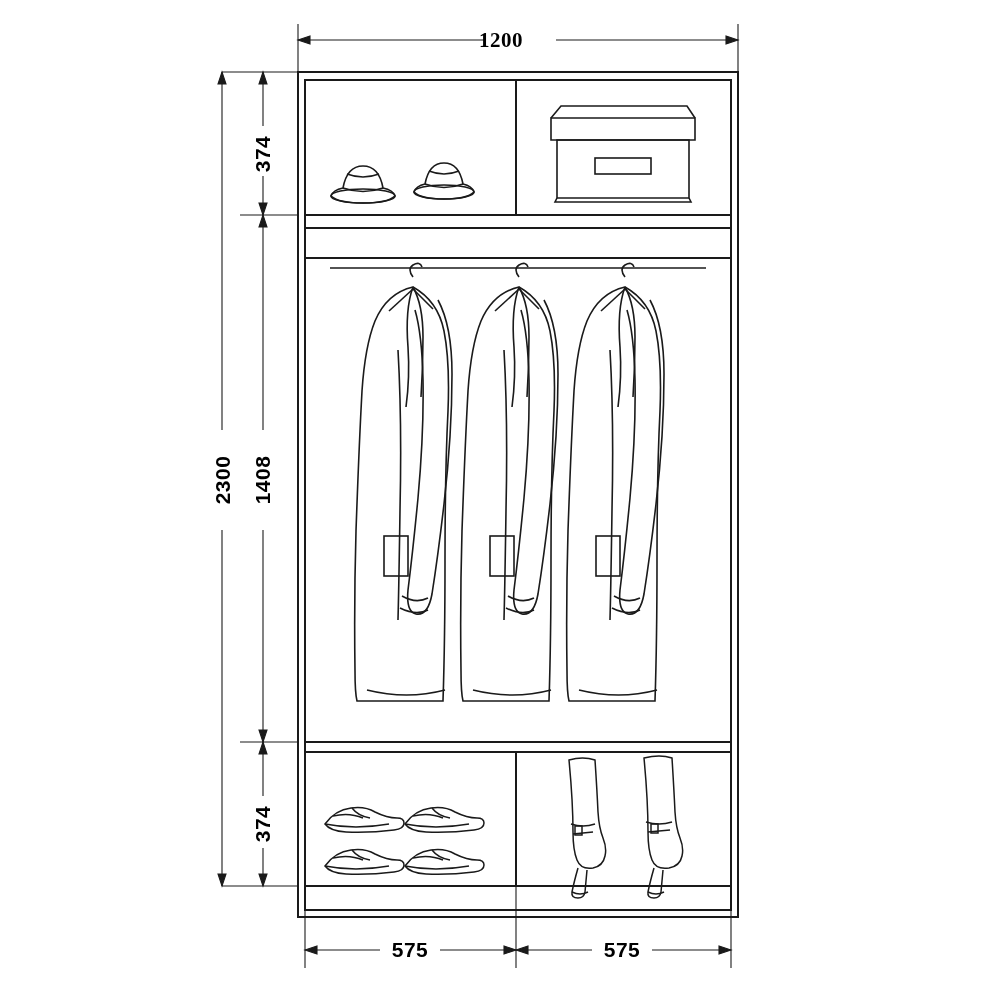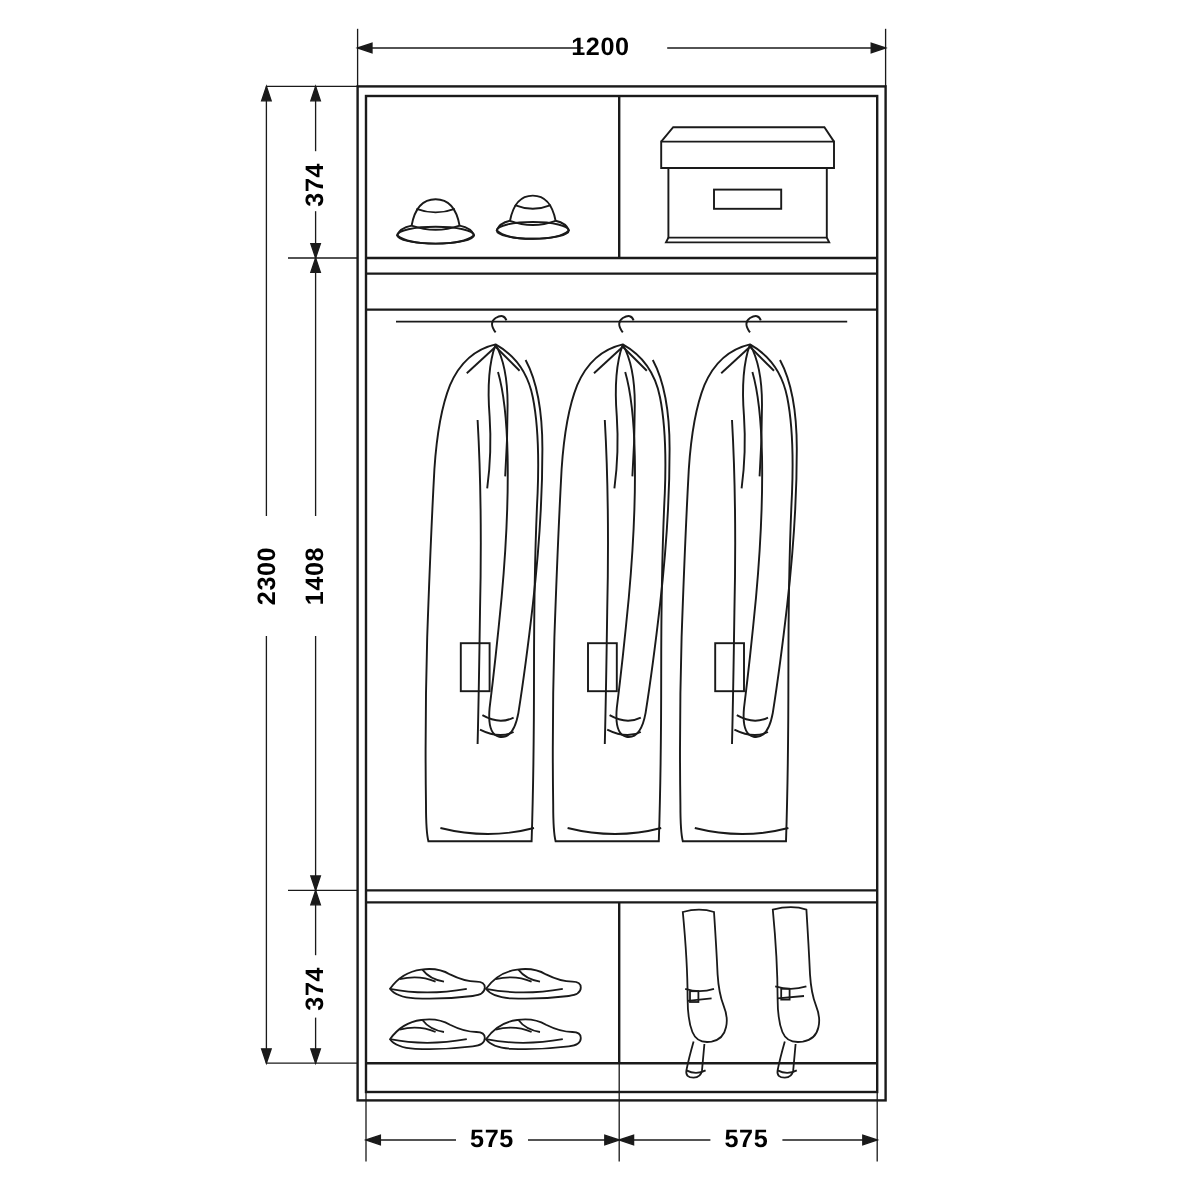--- a/index.html
+++ b/index.html
@@ -235,21 +235,21 @@
         <path d="M516 950 l-12 -4 v8 z" fill="#1a1a1a"></path>
 
         <line x1="516" y1="950" x2="592" y2="950"></line>
         <line x1="652" y1="950" x2="731" y2="950"></line>
         <path d="M516 950 l12 -4 v8 z" fill="#1a1a1a"></path>
         <path d="M731 950 l-12 -4 v8 z" fill="#1a1a1a"></path>
       </g>
     </g>
   </svg>
 
-  <div class="dim-label" style="left:476px; top:28px; width:70px; text-align:left;">1200</div>
+  <div class="dim-label" style="left:466px; top:28px; width:70px; text-align:center;font-family:Liberation Serif, serif;">1200</div>
 
   <div class="dim-label rot90" style="left:183px; top:468px; width:80px; text-align:center;">2300</div>
 
   <div class="dim-label rot90" style="left:224px; top:142px; width:78px; text-align:center;">374</div>
 
   <div class="dim-label rot90" style="left:218px; top:468px; width:90px; text-align:center;">1408</div>
 
   <div class="dim-label rot90" style="left:224px; top:812px; width:78px; text-align:center;">374</div>
 
   <div class="dim-label" style="left:380px; top:938px; width:60px; text-align:center;">575</div>

